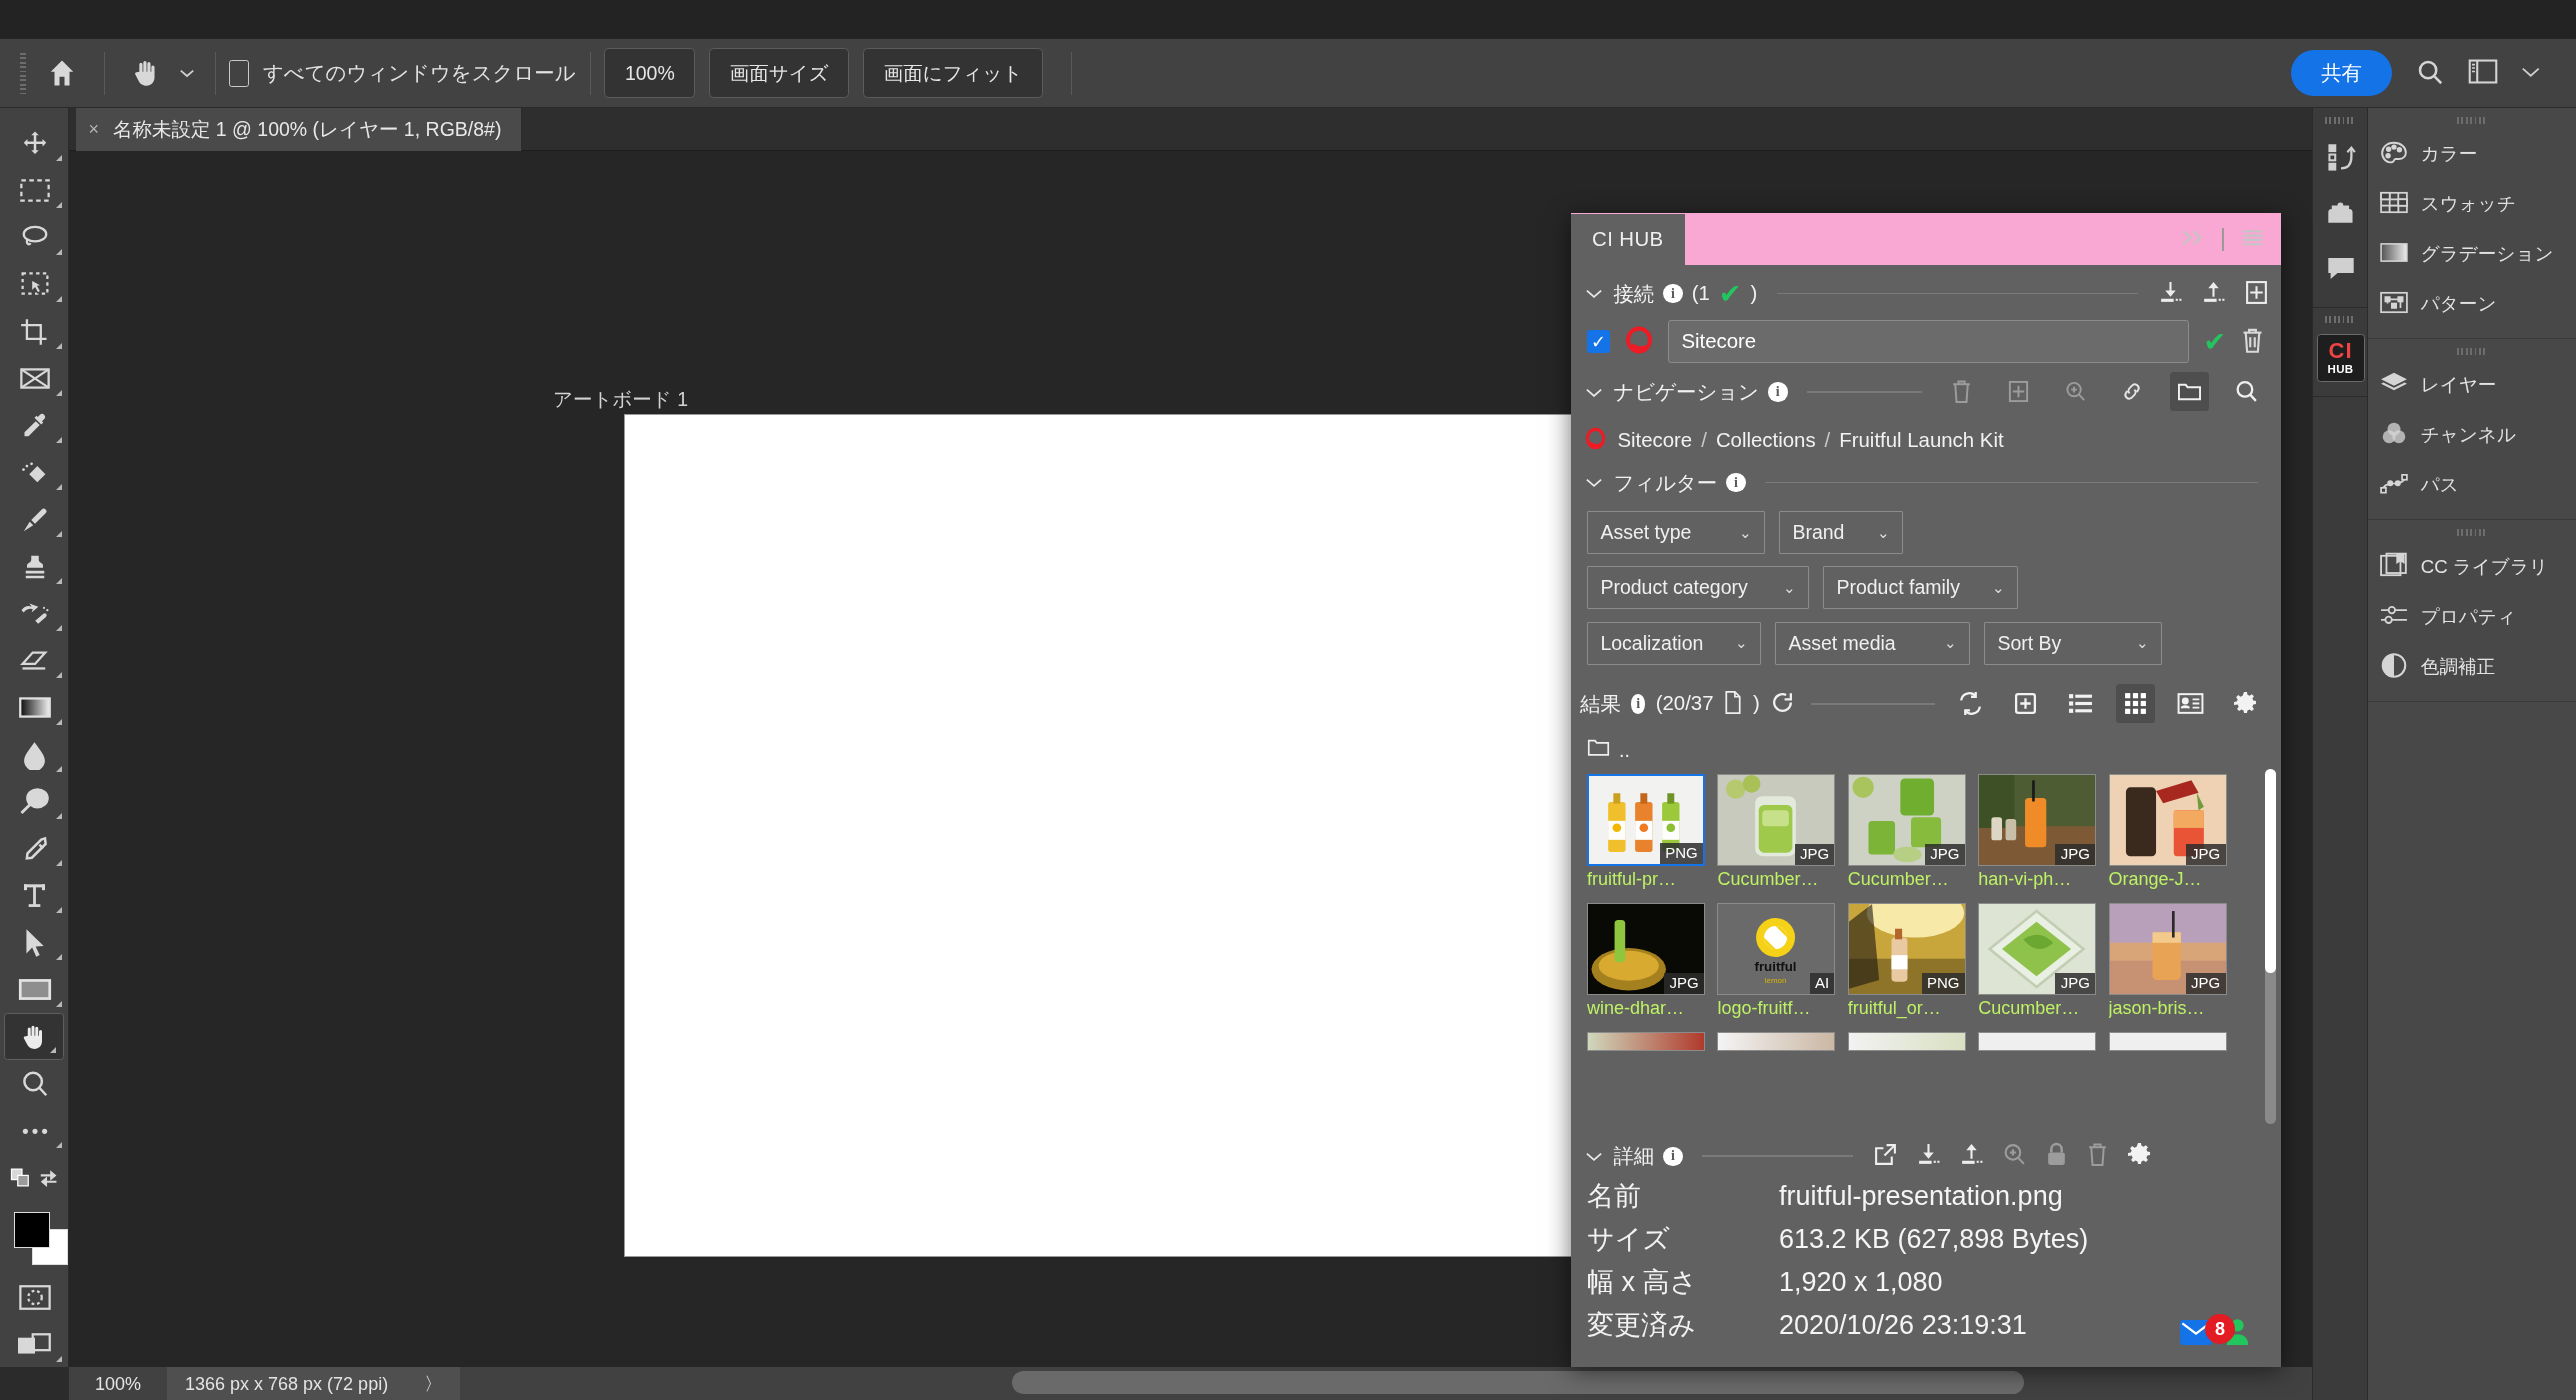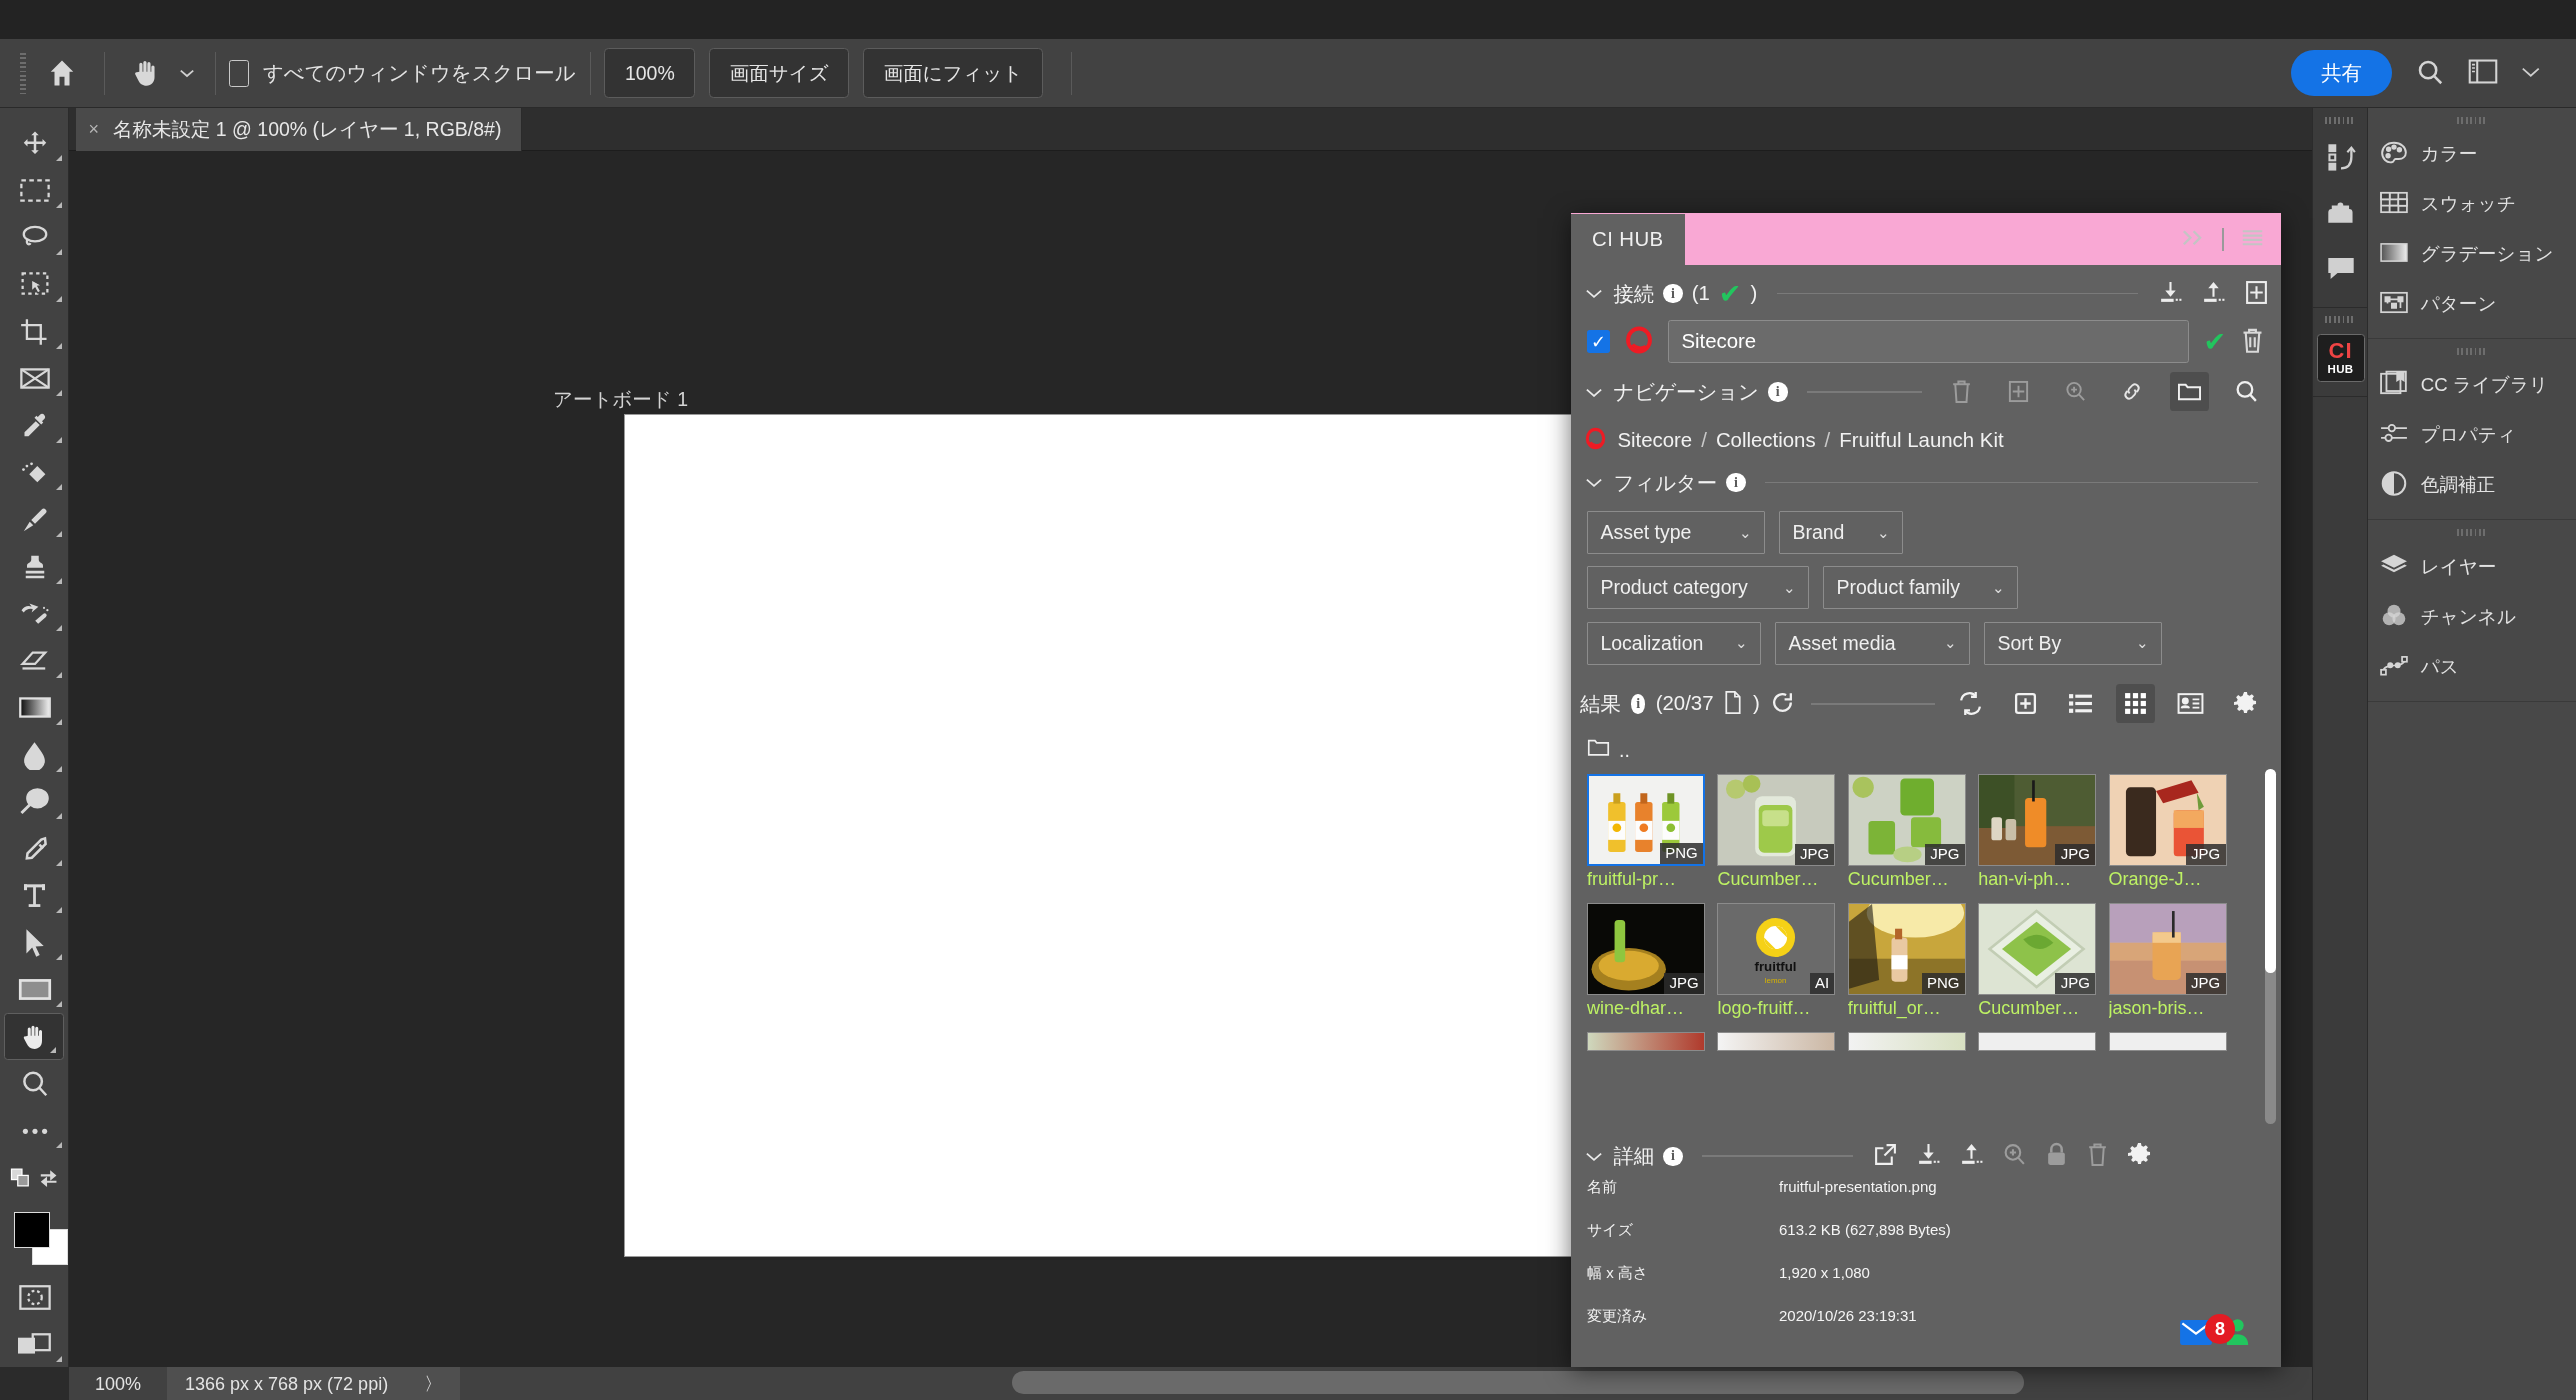--- a/index.html
+++ b/index.html
@@ -208,21 +208,21 @@
     color:#fff; font-size:15px; padding:0.9px 5.3px; line-height:1.25;
   }
   .cname { font-size:18px; color:#bef264; margin-top:3.6px; white-space:nowrap;
            overflow:hidden; text-overflow:clip; }
   .vscroll { position:absolute; right:5.3px; top:37px; width:10.7px; height:355px;
              background:#8a8a8a; border-radius:5.3px; }
   .vscroll .thumbbar { position:absolute; left:0; top:0; width:10.7px; height:204px;
              background:#fff; border-radius:5.3px; }
 
   .details { padding:0 16px; }
-  .drow { display:flex; align-items:baseline; height:43px; font-size:15px; }
+  .drow { display:flex; align-items:baseline; height:43px; font-size:27px; }
   .dk { width:151px; color:#f2f2f2; }
   .dv { color:#f5f5f5;margin-left:41px; }
 
   .badge-area { position:absolute; right:32px; bottom:19.5px; display:flex; align-items:flex-end; gap:14px; }
   .badge-red {
     position:absolute; right:46px; bottom:23px; width:30px; height:30px; border-radius:50%;
     background:#e31b23; color:#fff; font-size:18px; font-weight:bold;
     display:flex; align-items:center; justify-content:center; z-index:3;
   }
 
@@ -592,54 +592,20 @@
           </svg>
         </span>
         <span class="lbl">パターン</span>
       </div>
     </div>
 
     <div class="dp-grp">
       <div class="dp-handle"></div>
       <div class="dp-row">
         <span>
-          <svg width="28" height="27" viewBox="0 0 26 24" fill="none" stroke="#d5d5d5" stroke-width="1.7">
-            <rect x="1" y="3" width="18" height="18"></rect>
-              <rect x="6" y="1" width="18" height="18"></rect>
-            <path d="M16 1 V9 L19 7 L22 9 V1" fill="#d5d5d5"></path>
-          </svg>
-        </span>
-        <span class="lbl">CC ライブラリ</span>
-      </div>
-      <div class="dp-row">
-        <span>
-          <svg width="28" height="23" viewBox="0 0 26 20" fill="none" stroke="#d5d5d5" stroke-width="1.7">
-            <path d="M1 5 H8 M14 5 H25"></path>
-              <circle cx="11" cy="5" r="3"></circle>
-            <path d="M1 14 H5 M11 14 H25"></path>
-              <circle cx="8" cy="14" r="3"></circle>
-          </svg>
-        </span>
-        <span class="lbl">プロパティ</span>
-      </div>
-      <div class="dp-row">
-        <span>
-          <svg width="28" height="27" viewBox="0 0 24 24" fill="none" stroke="#d5d5d5" stroke-width="1.8">
-            <circle cx="12" cy="12" r="10"></circle>
-              <path d="M12 2 A10 10 0 0 1 12 22 Z" fill="#d5d5d5" stroke="none" transform="rotate(180 12 12)"></path>
-          </svg>
-        </span>
-        <span class="lbl">色調補正</span>
-      </div>
-    </div>
-
-    <div class="dp-grp">
-      <div class="dp-handle"></div>
-      <div class="dp-row">
-        <span>
           <svg width="28" height="25" viewBox="0 0 26 22" fill="#d5d5d5">
             <path d="M13 1 L25 7 L13 13 L1 7z"></path>
               <path d="M13 15 L3.2 10.1 1 11.2 13 17.2 25 11.2 22.8 10.1z"></path>
           </svg>
         </span>
         <span class="lbl">レイヤー</span>
       </div>
       <div class="dp-row">
         <span>
           <svg width="28" height="25" viewBox="0 0 26 22" fill="#d5d5d5" fill-opacity=".75">
@@ -654,20 +620,54 @@
         <span>
           <svg width="28" height="25" viewBox="0 0 26 22" fill="none" stroke="#d5d5d5" stroke-width="1.6">
             <path d="M3 17 C3 7 23 15 23 5"></path>
             <rect x="1" y="15" width="4.5" height="4.5" fill="#3e3e3e"></rect>
             <rect x="20.5" y="3" width="4.5" height="4.5" fill="#3e3e3e"></rect>
             <circle cx="9.5" cy="10.8" r="2" fill="#d5d5d5"></circle>
               <circle cx="16.5" cy="10.8" r="2" fill="#d5d5d5"></circle>
           </svg>
         </span>
         <span class="lbl">パス</span>
+      </div>
+    </div>
+
+    <div class="dp-grp">
+      <div class="dp-handle"></div>
+      <div class="dp-row">
+        <span>
+          <svg width="28" height="27" viewBox="0 0 26 24" fill="none" stroke="#d5d5d5" stroke-width="1.7">
+            <rect x="1" y="3" width="18" height="18"></rect>
+              <rect x="6" y="1" width="18" height="18"></rect>
+            <path d="M16 1 V9 L19 7 L22 9 V1" fill="#d5d5d5"></path>
+          </svg>
+        </span>
+        <span class="lbl">CC ライブラリ</span>
+      </div>
+      <div class="dp-row">
+        <span>
+          <svg width="28" height="23" viewBox="0 0 26 20" fill="none" stroke="#d5d5d5" stroke-width="1.7">
+            <path d="M1 5 H8 M14 5 H25"></path>
+              <circle cx="11" cy="5" r="3"></circle>
+            <path d="M1 14 H5 M11 14 H25"></path>
+              <circle cx="8" cy="14" r="3"></circle>
+          </svg>
+        </span>
+        <span class="lbl">プロパティ</span>
+      </div>
+      <div class="dp-row">
+        <span>
+          <svg width="28" height="27" viewBox="0 0 24 24" fill="none" stroke="#d5d5d5" stroke-width="1.8">
+            <circle cx="12" cy="12" r="10"></circle>
+              <path d="M12 2 A10 10 0 0 1 12 22 Z" fill="#d5d5d5" stroke="none" transform="rotate(180 12 12)"></path>
+          </svg>
+        </span>
+        <span class="lbl">色調補正</span>
       </div>
     </div>
   </div>
 
   <div class="cihub">
 
     <div class="cihub-head">
       <div class="cihub-tab">CI HUB</div>
       <div class="cihub-head-right">
         <span>

